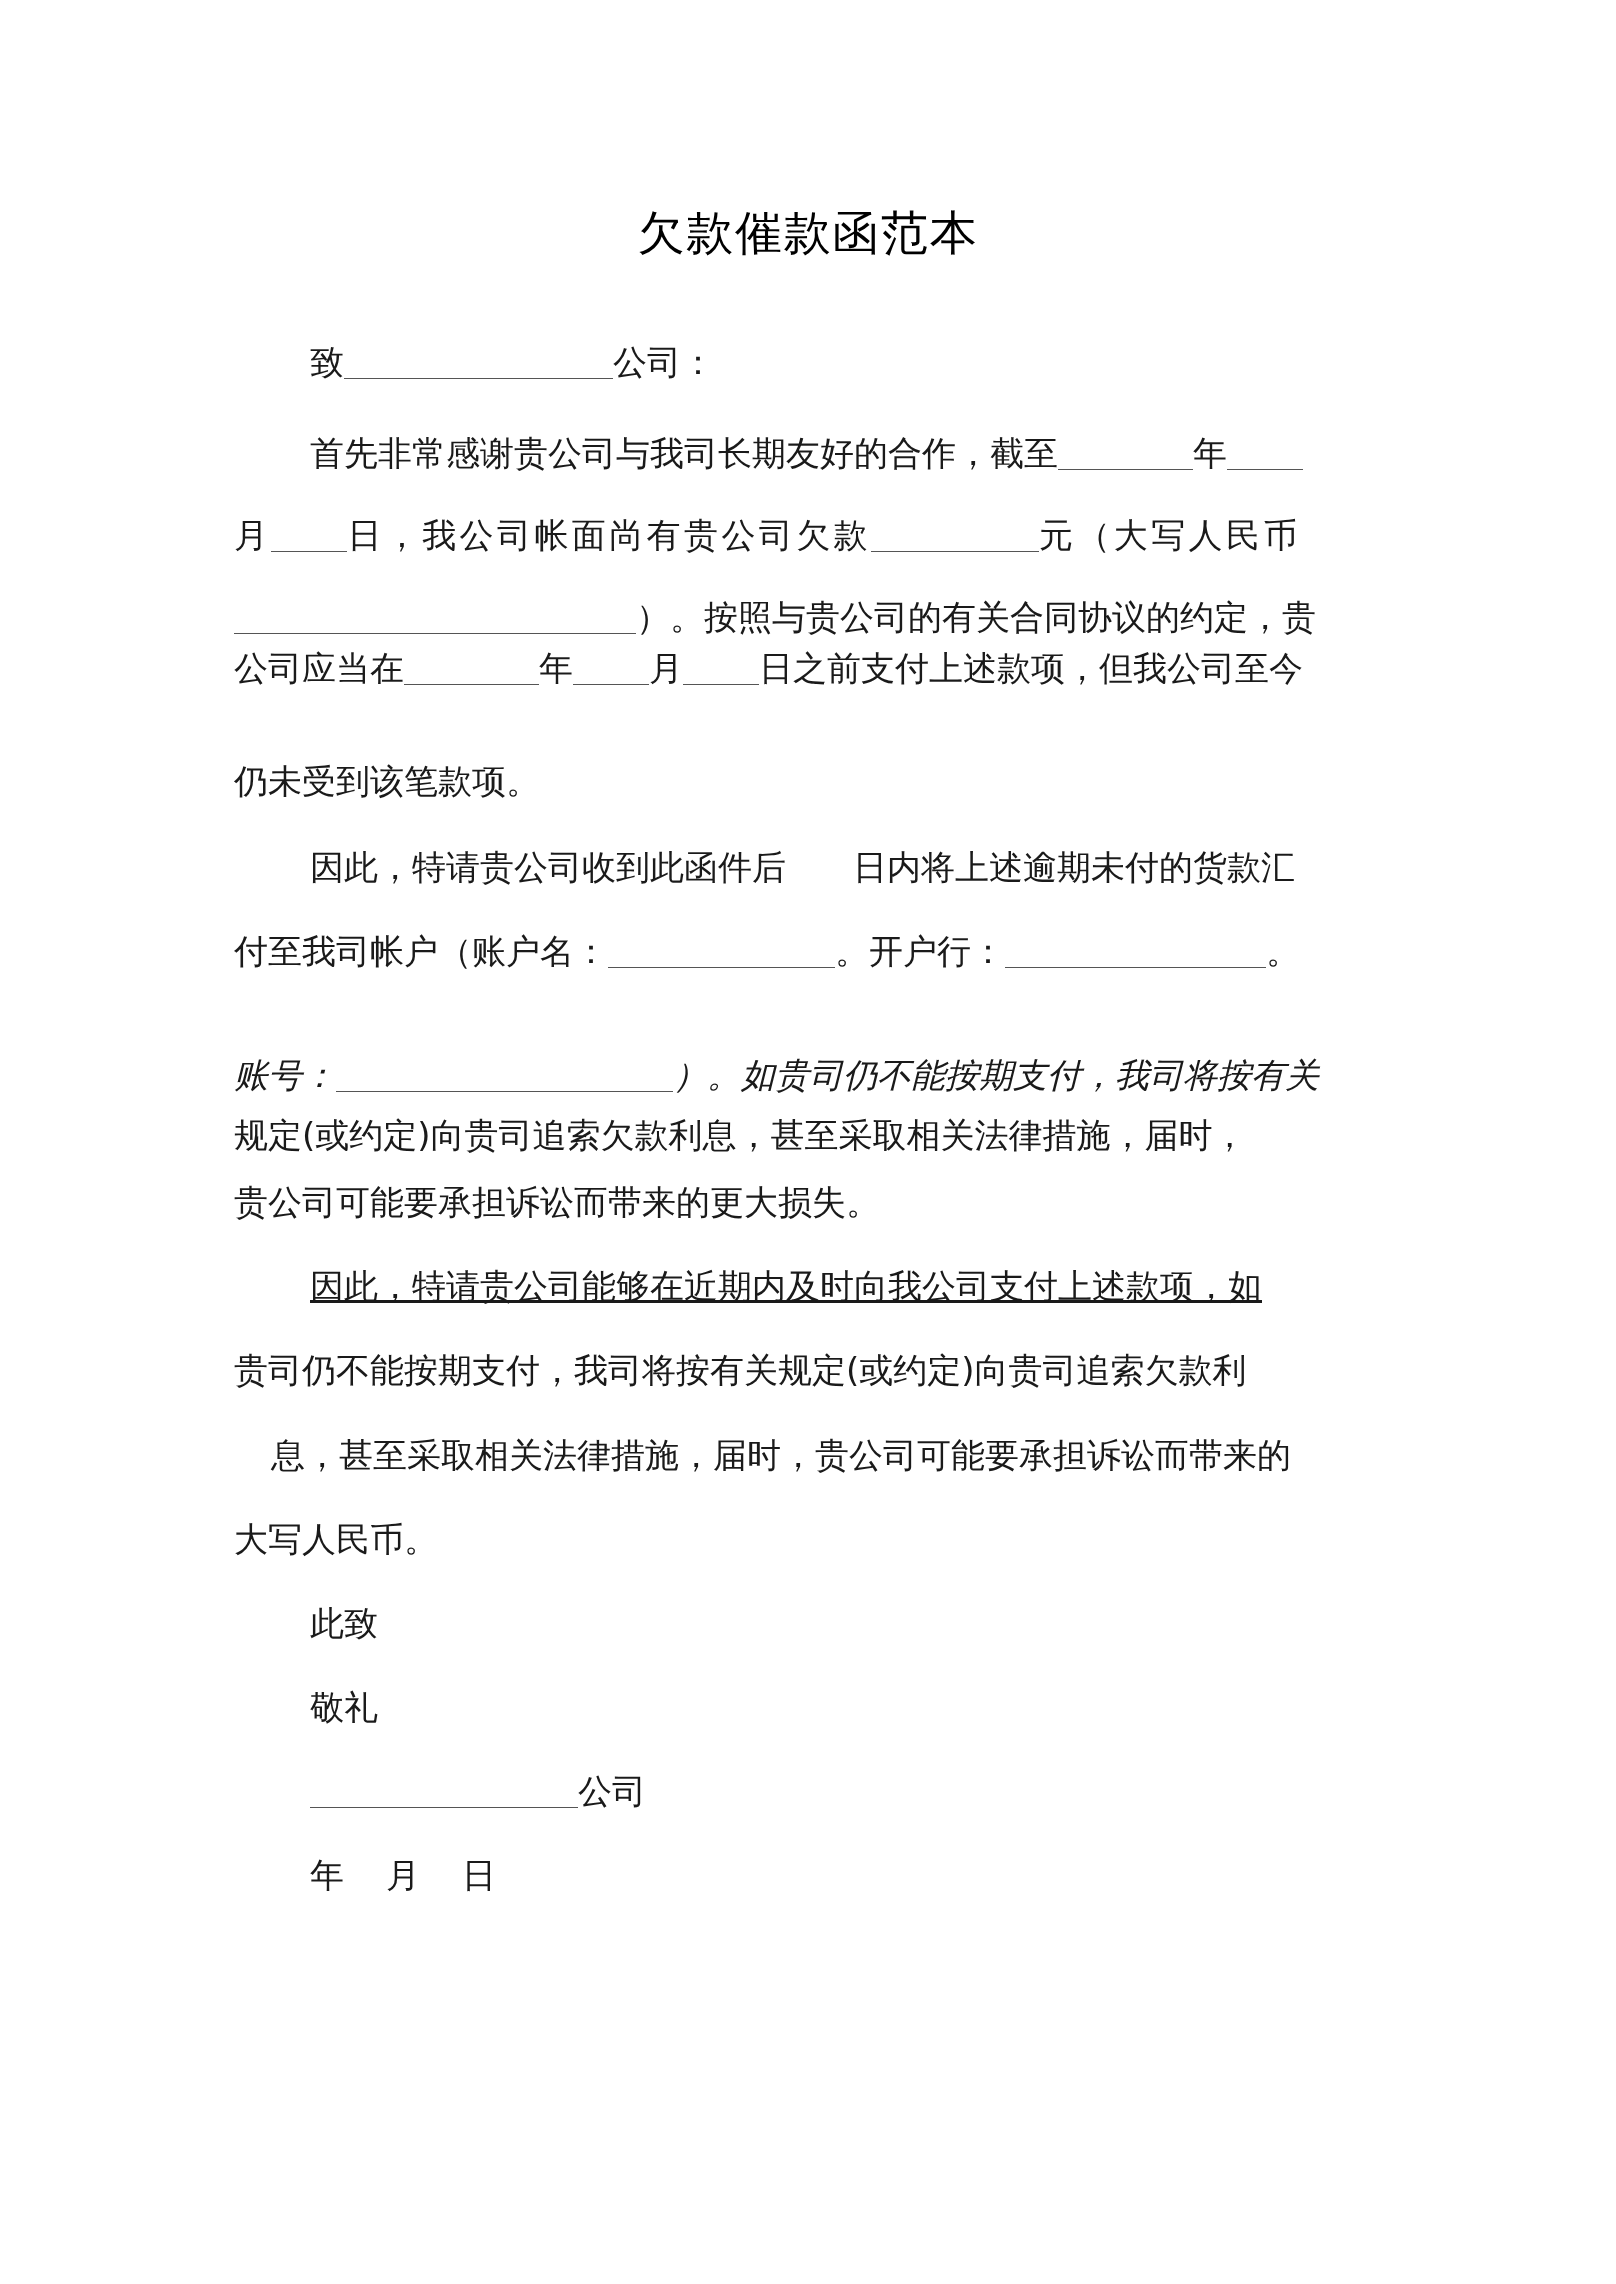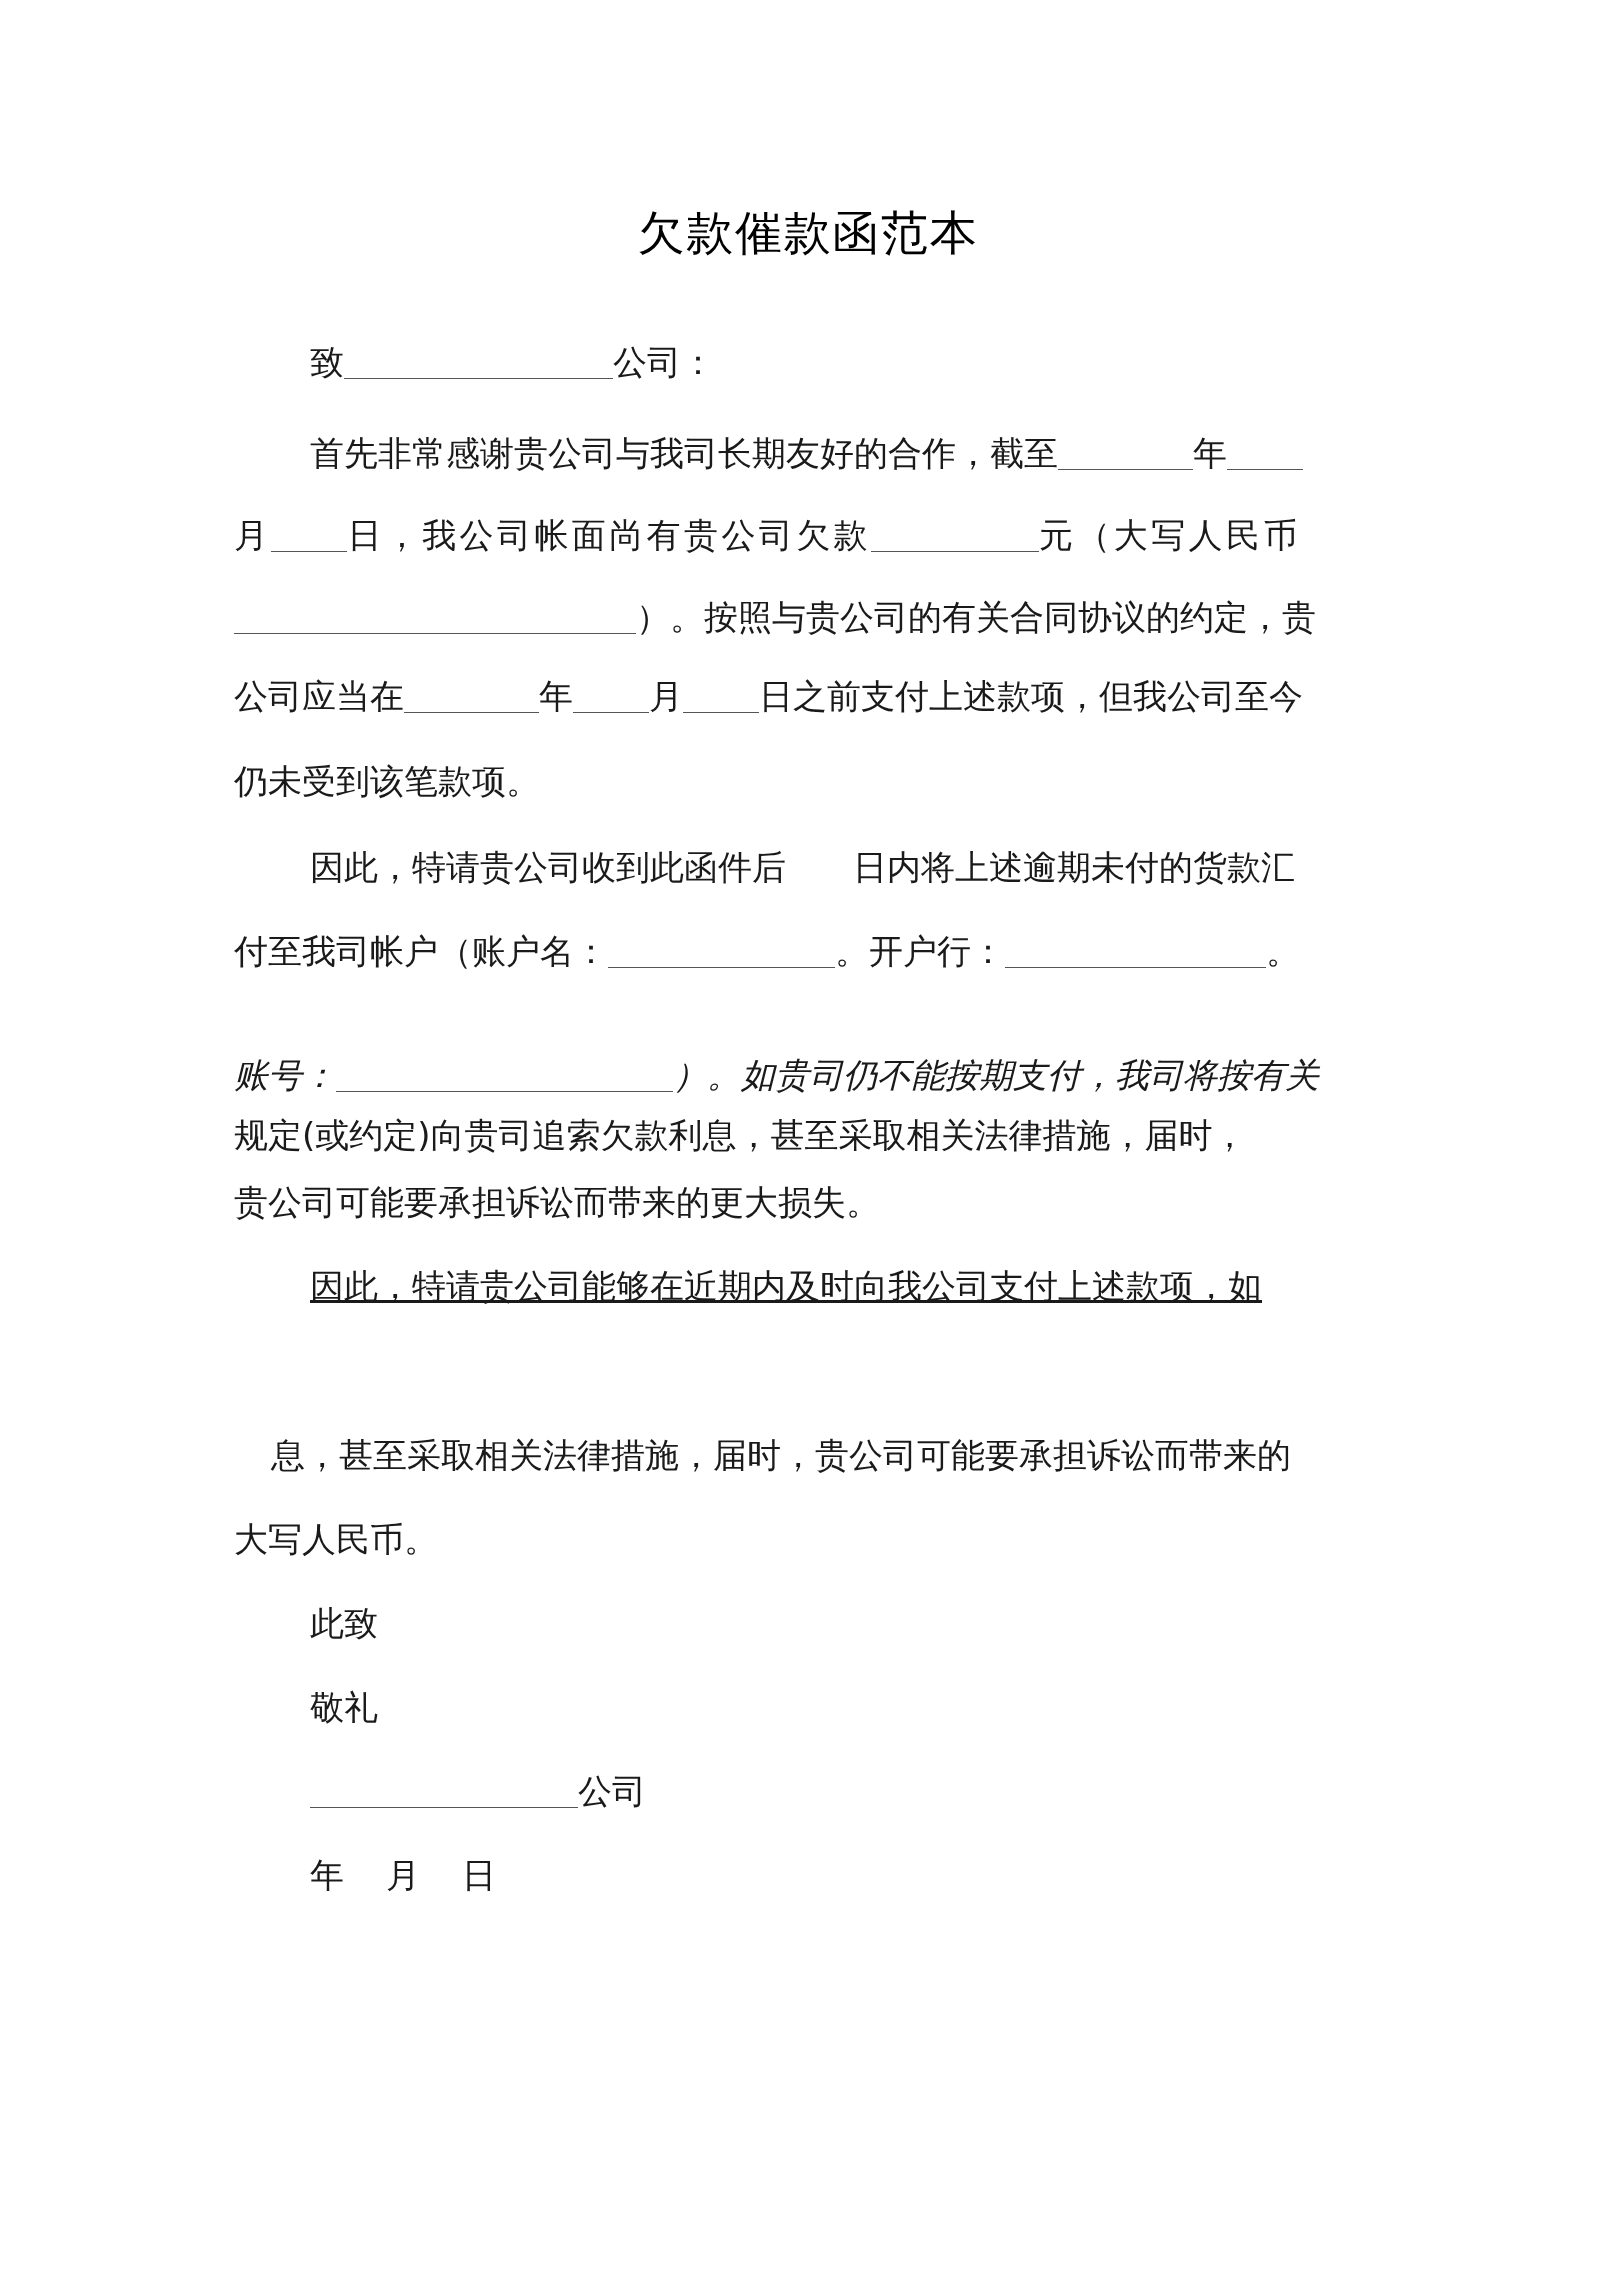--- a/index.html
+++ b/index.html
@@ -27,38 +27,39 @@
 
   <div class="line indent" style="top:337px;">
     <span>致</span><span class="blank" style="width:269px;"></span><span>公司：</span>
   </div>
   <div class="line" style="top:510px; letter-spacing:3.4px;">
     <span>月</span><span class="blank" style="width:76px;"></span><span>日，我公司帐面尚有贵公司欠款</span><span class="blank" style="width:168px;"></span><span>元（大写人民币</span>
   </div>
   <div class="line" style="top:592px;">
     <span class="blank" style="width:402px;"></span><span>）。按照与贵公司的有关合同协议的约定，贵</span>
   </div>
-  <div class="line" style="top:674px;font-family:Liberation Mono, monospace;">
+  <div class="line" style="top:643px;">
     <span>公司应当在</span><span class="blank" style="width:135px;"></span><span>年</span><span class="blank" style="width:76px;"></span><span>月</span><span class="blank" style="width:76px;"></span><span>日之前支付上述款项，但我公司至今</span>
   </div>
   <div class="line" style="top:756px;">仍未受到该笔款项。</div>
 
   <div class="line indent" style="top:842px;">
     <span>因此，特请贵公司收到此函件后</span><span class="gap" style="width:67px;"></span><span>日内将上述逾期未付的货款汇</span>
   </div>
   <div class="line" style="top:926px;">
     <span>付至我司帐户（账户名：</span><span class="blank" style="width:227px;"></span><span>。开户行：</span><span class="blank" style="width:261px;"></span><span>。</span>
   </div>
   <div class="line" style="top:1050px;font-style:italic;">
     <span>账号：</span><span class="blank" style="width:337px;"></span><span>）。如贵司仍不能按期支付，我司将按有关</span>
   </div>
   <div class="line" style="top:1094px;margin-top:16px;">规定(或约定)向贵司追索欠款利息，甚至采取相关法律措施，届时，</div>
   <div class="line" style="top:1177px;">贵公司可能要承担诉讼而带来的更大损失。</div>
 
   <div class="line indent" style="top:1261px;text-decoration:underline;">因此，特请贵公司能够在近期内及时向我公司支付上述款项，如</div>
+  <div class="line" style="top:1345px;">贵司仍不能按期支付，我司将按有关规定(或约定)向贵司追索欠款利</div>
   <div class="line" style="top:1430px;margin-left:37px;">息，甚至采取相关法律措施，届时，贵公司可能要承担诉讼而带来的</div>
   <div class="line" style="top:1514px;">大写人民币。</div>
 
   <div class="line indent" style="top:1598px;">此致</div>
   <div class="line indent" style="top:1682px;">敬礼</div>
   <div class="line indent" style="top:1766px;">
     <span class="blank" style="width:268px;"></span><span>公司</span>
   </div>
   <div class="line indent" style="top:1850px;">
     <span>年</span><span class="gap" style="width:42px;"></span><span>月</span><span class="gap" style="width:42px;"></span><span>日</span>

